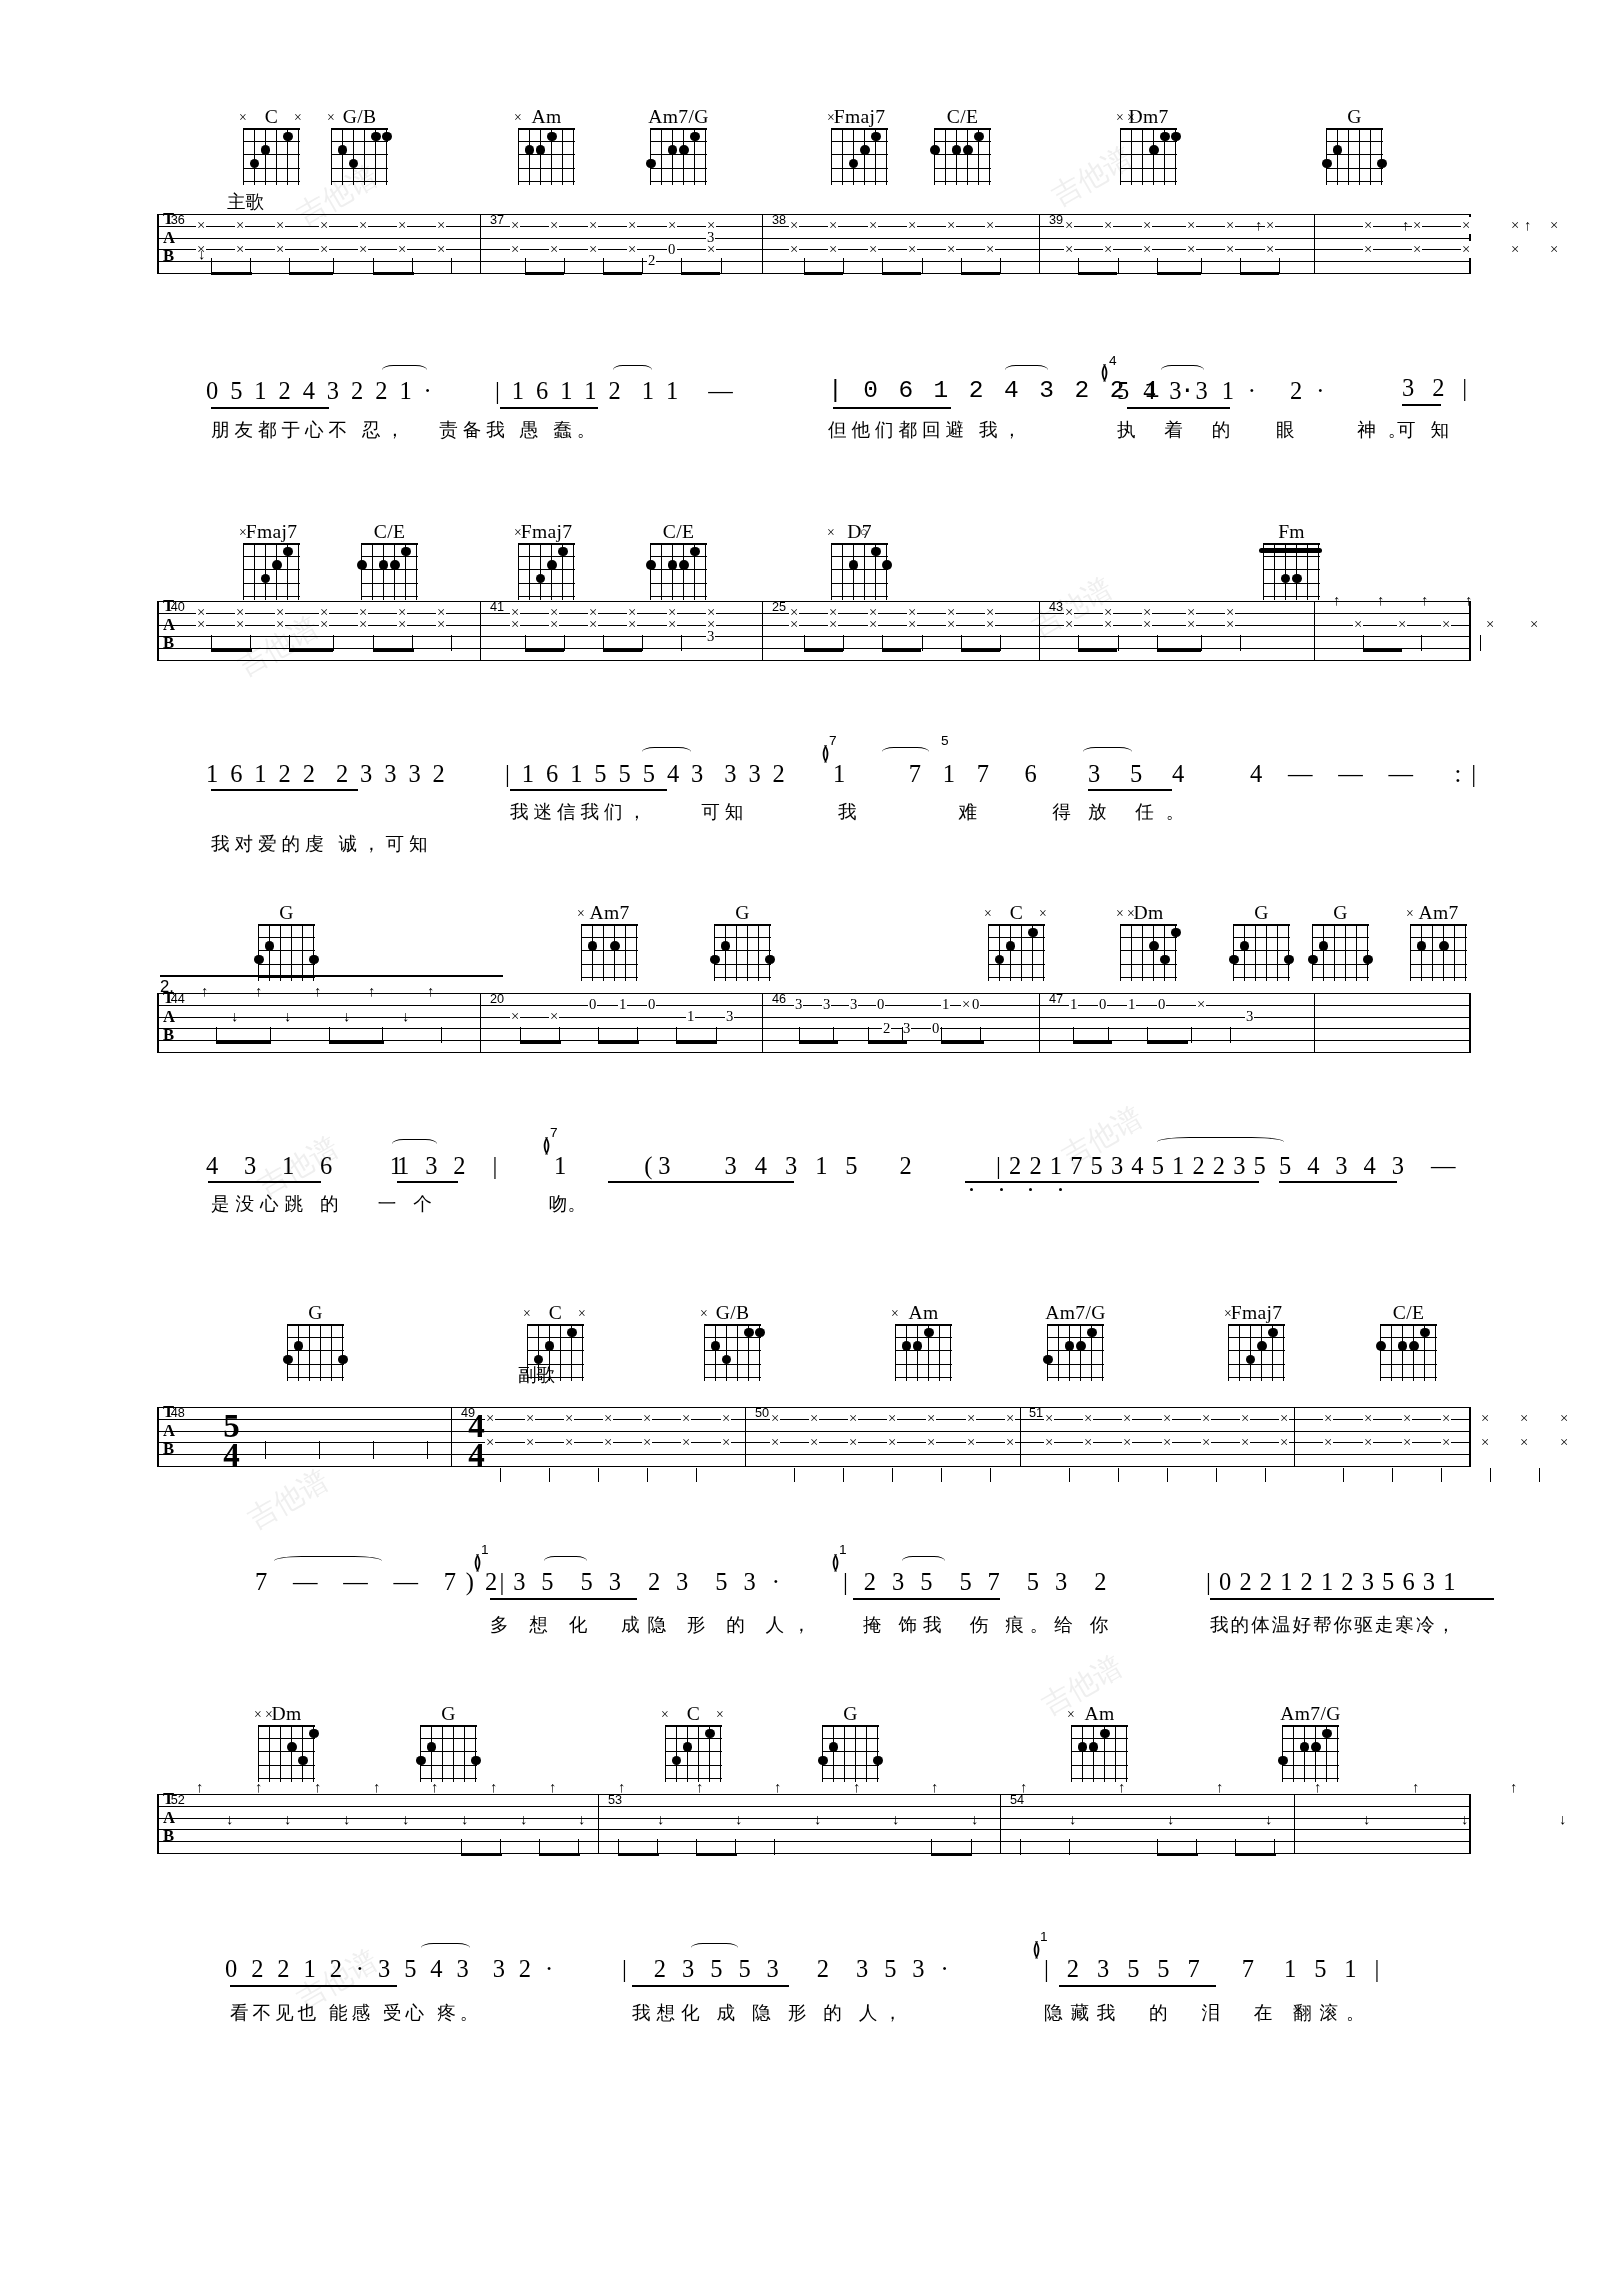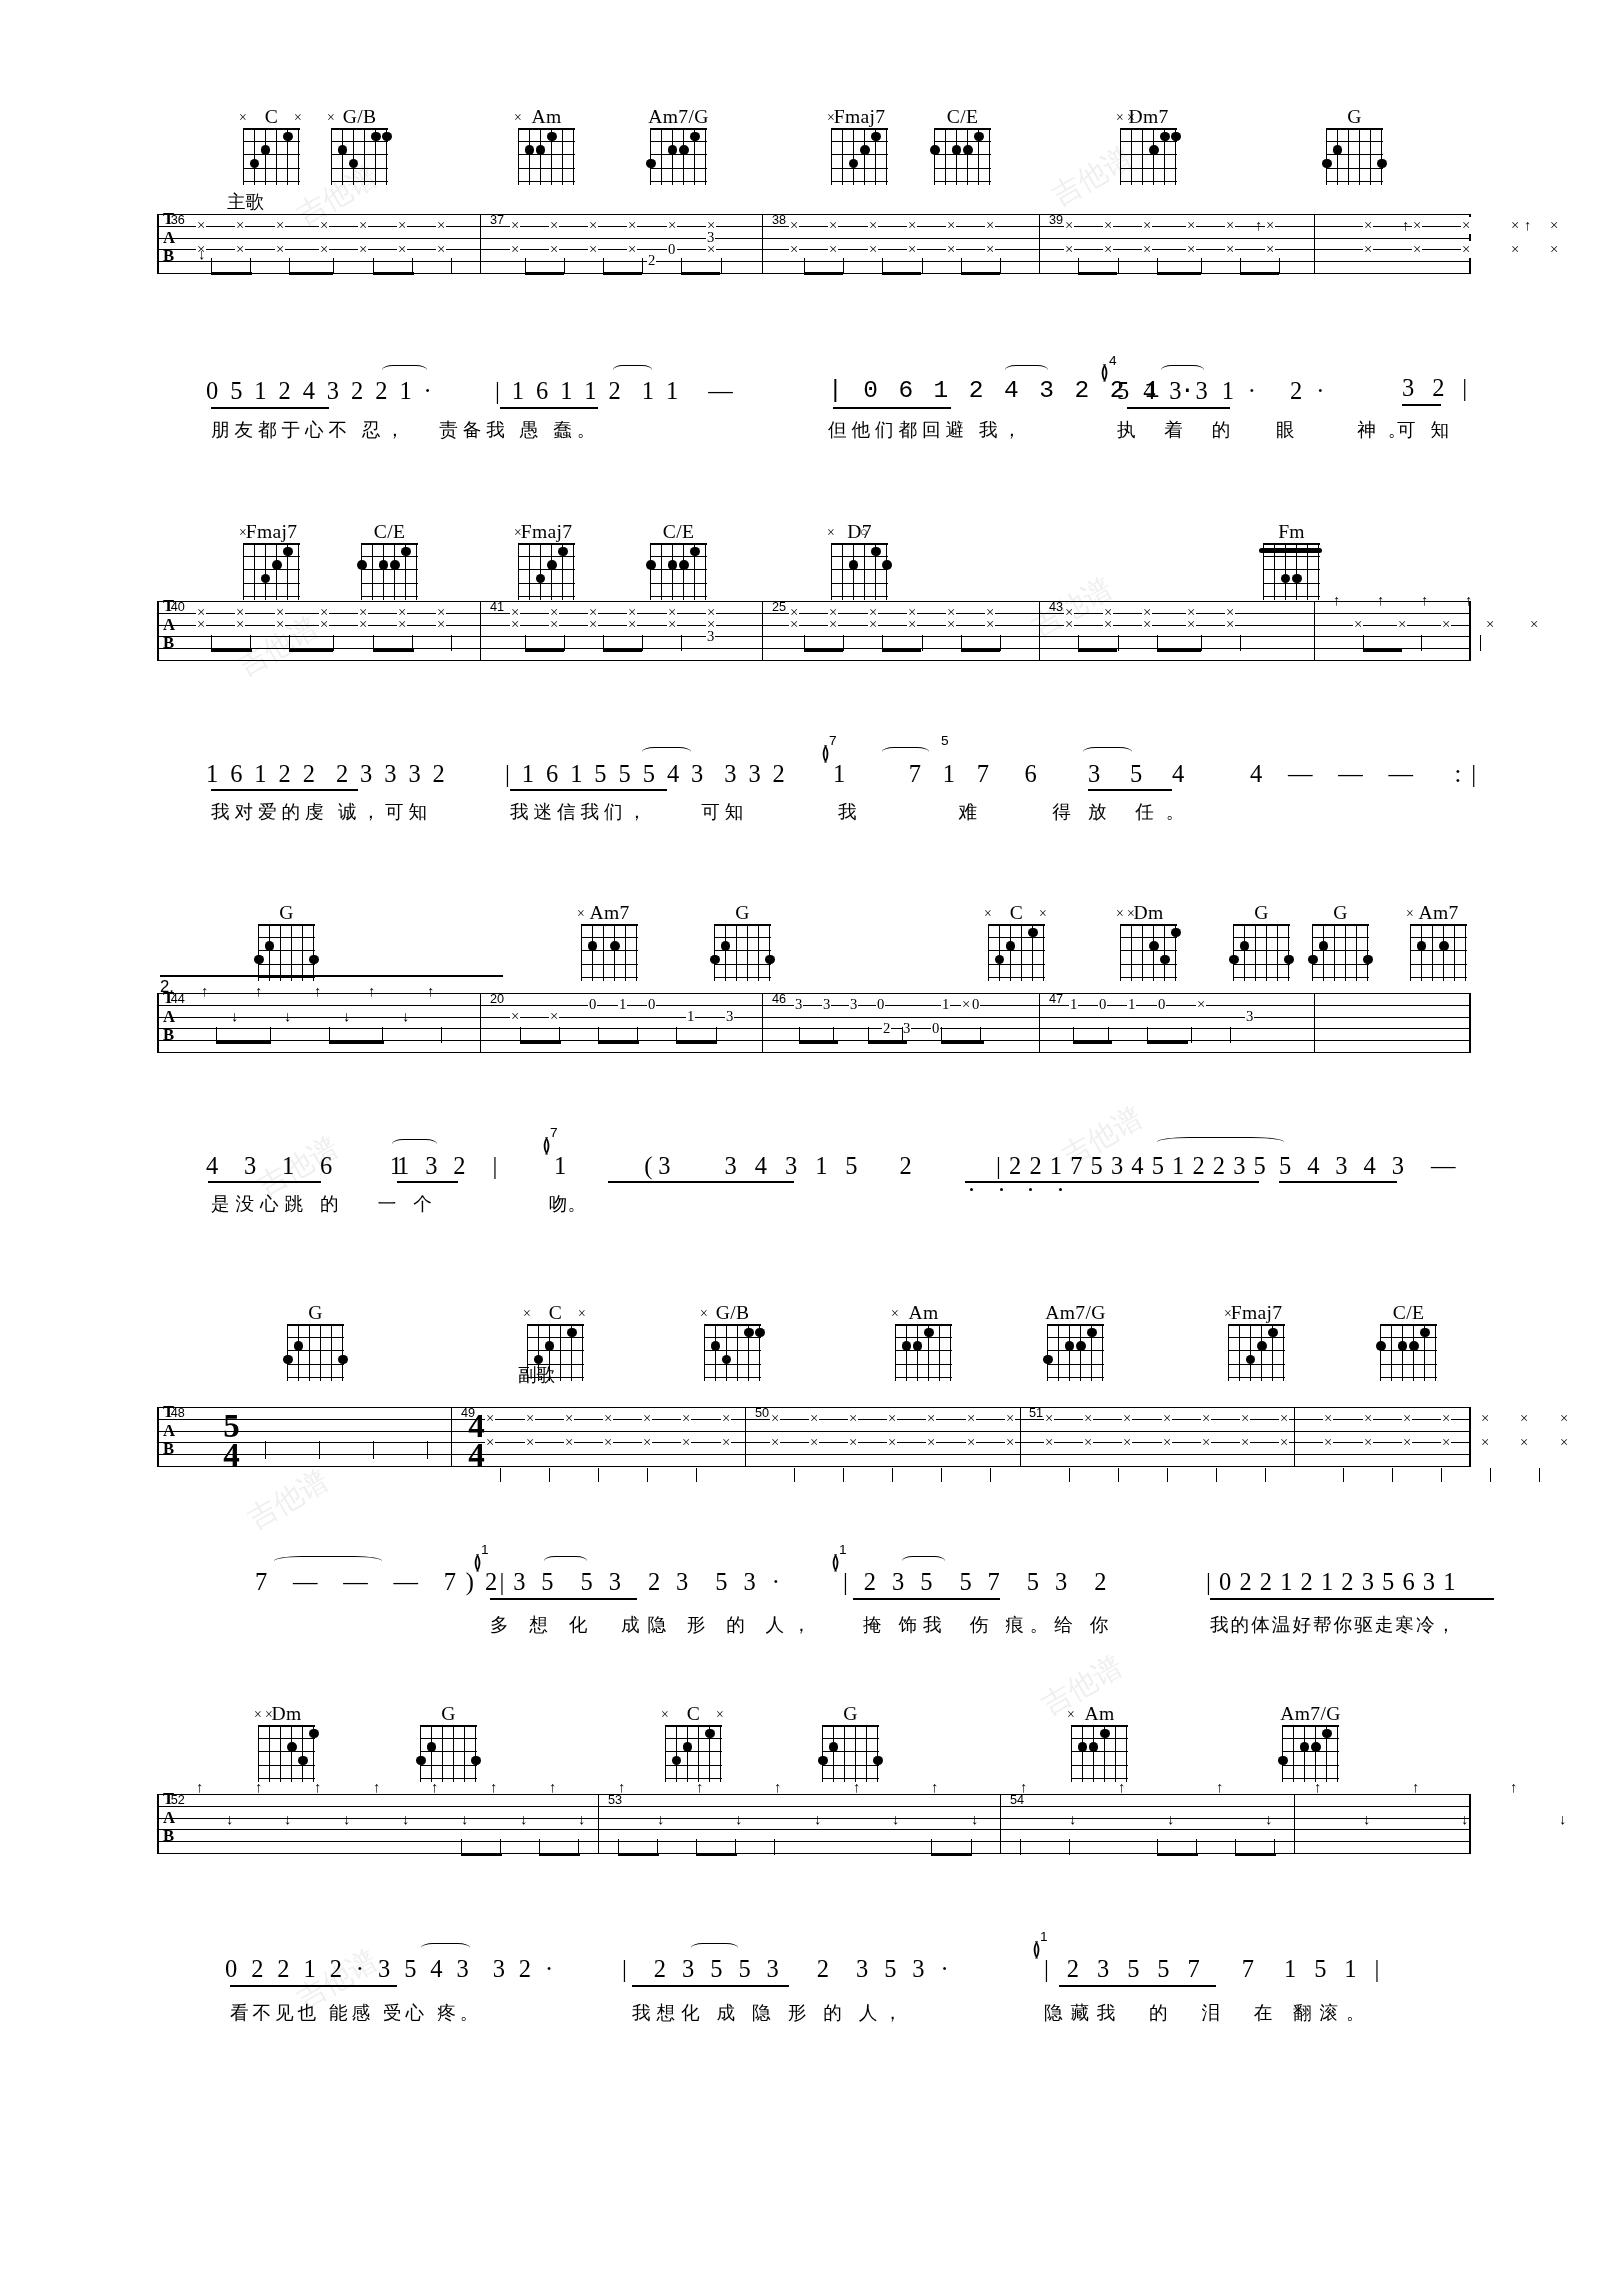--- a/index.html
+++ b/index.html
@@ -612,21 +612,21 @@
     <div class="numline" style="left:1250px;top:760px;letter-spacing:9.8px;">4 — — —  :|</div>
     <div class="trem" style="left:821px;top:742px;">≬</div>
     <div class="smalltext" style="left:829px;top:733px;font-size:13.7px;">7</div>
     <div class="smalltext" style="left:941px;top:733px;font-size:13.7px;">5</div>
     <div class="underbar" style="left:211px;top:789px;width:147px;"></div>
     <div class="underbar" style="left:510px;top:789px;width:157px;"></div>
     <div class="underbar" style="left:1088px;top:789px;width:84px;"></div>
     <div class="slur" style="left:642px;top:747px;width:49px;"></div>
     <div class="slur" style="left:882px;top:747px;width:47px;"></div>
     <div class="slur" style="left:1083px;top:747px;width:49px;"></div>
-    <div class="lyric" style="left:211px;top:799px;letter-spacing:4.9px;font-family:Liberation Serif, serif;">我对爱的虔 诚，可知</div>
+    <div class="lyric" style="left:211px;top:831px;letter-spacing:4.9px;">我对爱的虔 诚，可知</div>
     <div class="lyric" style="left:510px;top:799px;letter-spacing:4.9px;">我迷信我们，     可知</div>
     <div class="lyric" style="left:838px;top:799px;letter-spacing:21.6px;">我   难  得</div>
     <div class="lyric" style="left:1088px;top:799px;letter-spacing:11.8px;">放 任。</div>
     <div class="chord" style="left:250px;top:902px;">
       <div class="cname">G</div>
       <div class="grid">
         <div class="nut"></div>
         <div class="vline" style="left:0px;"></div>
         <div class="vline" style="left:11px;"></div>
         <div class="vline" style="left:22px;"></div>

